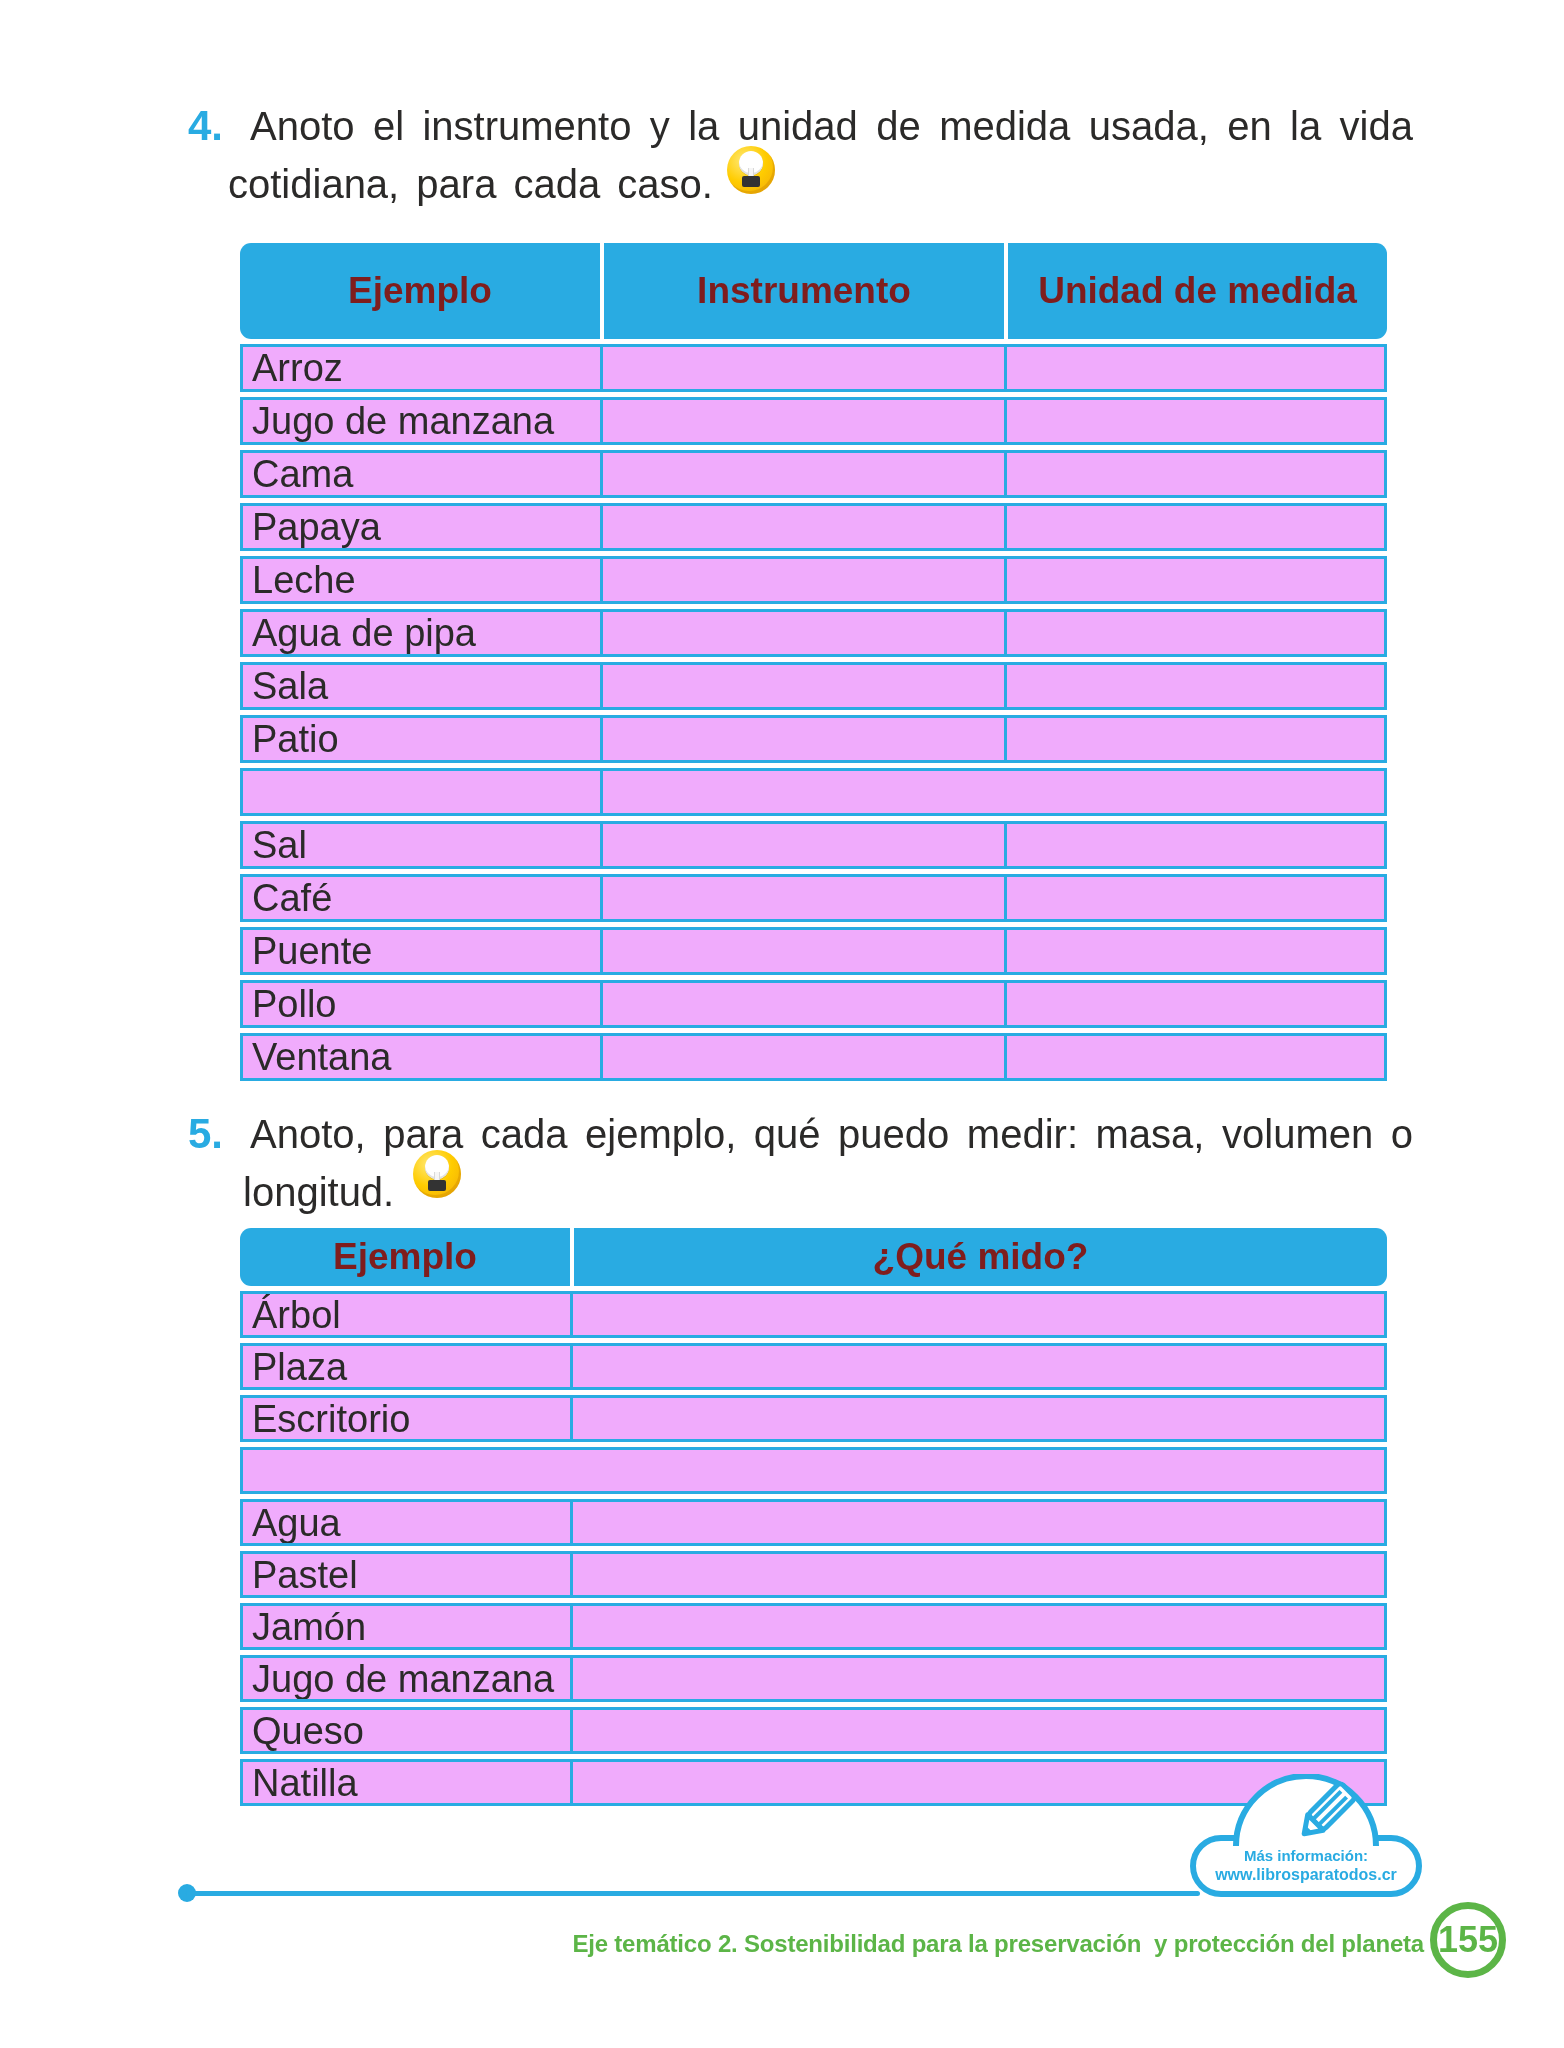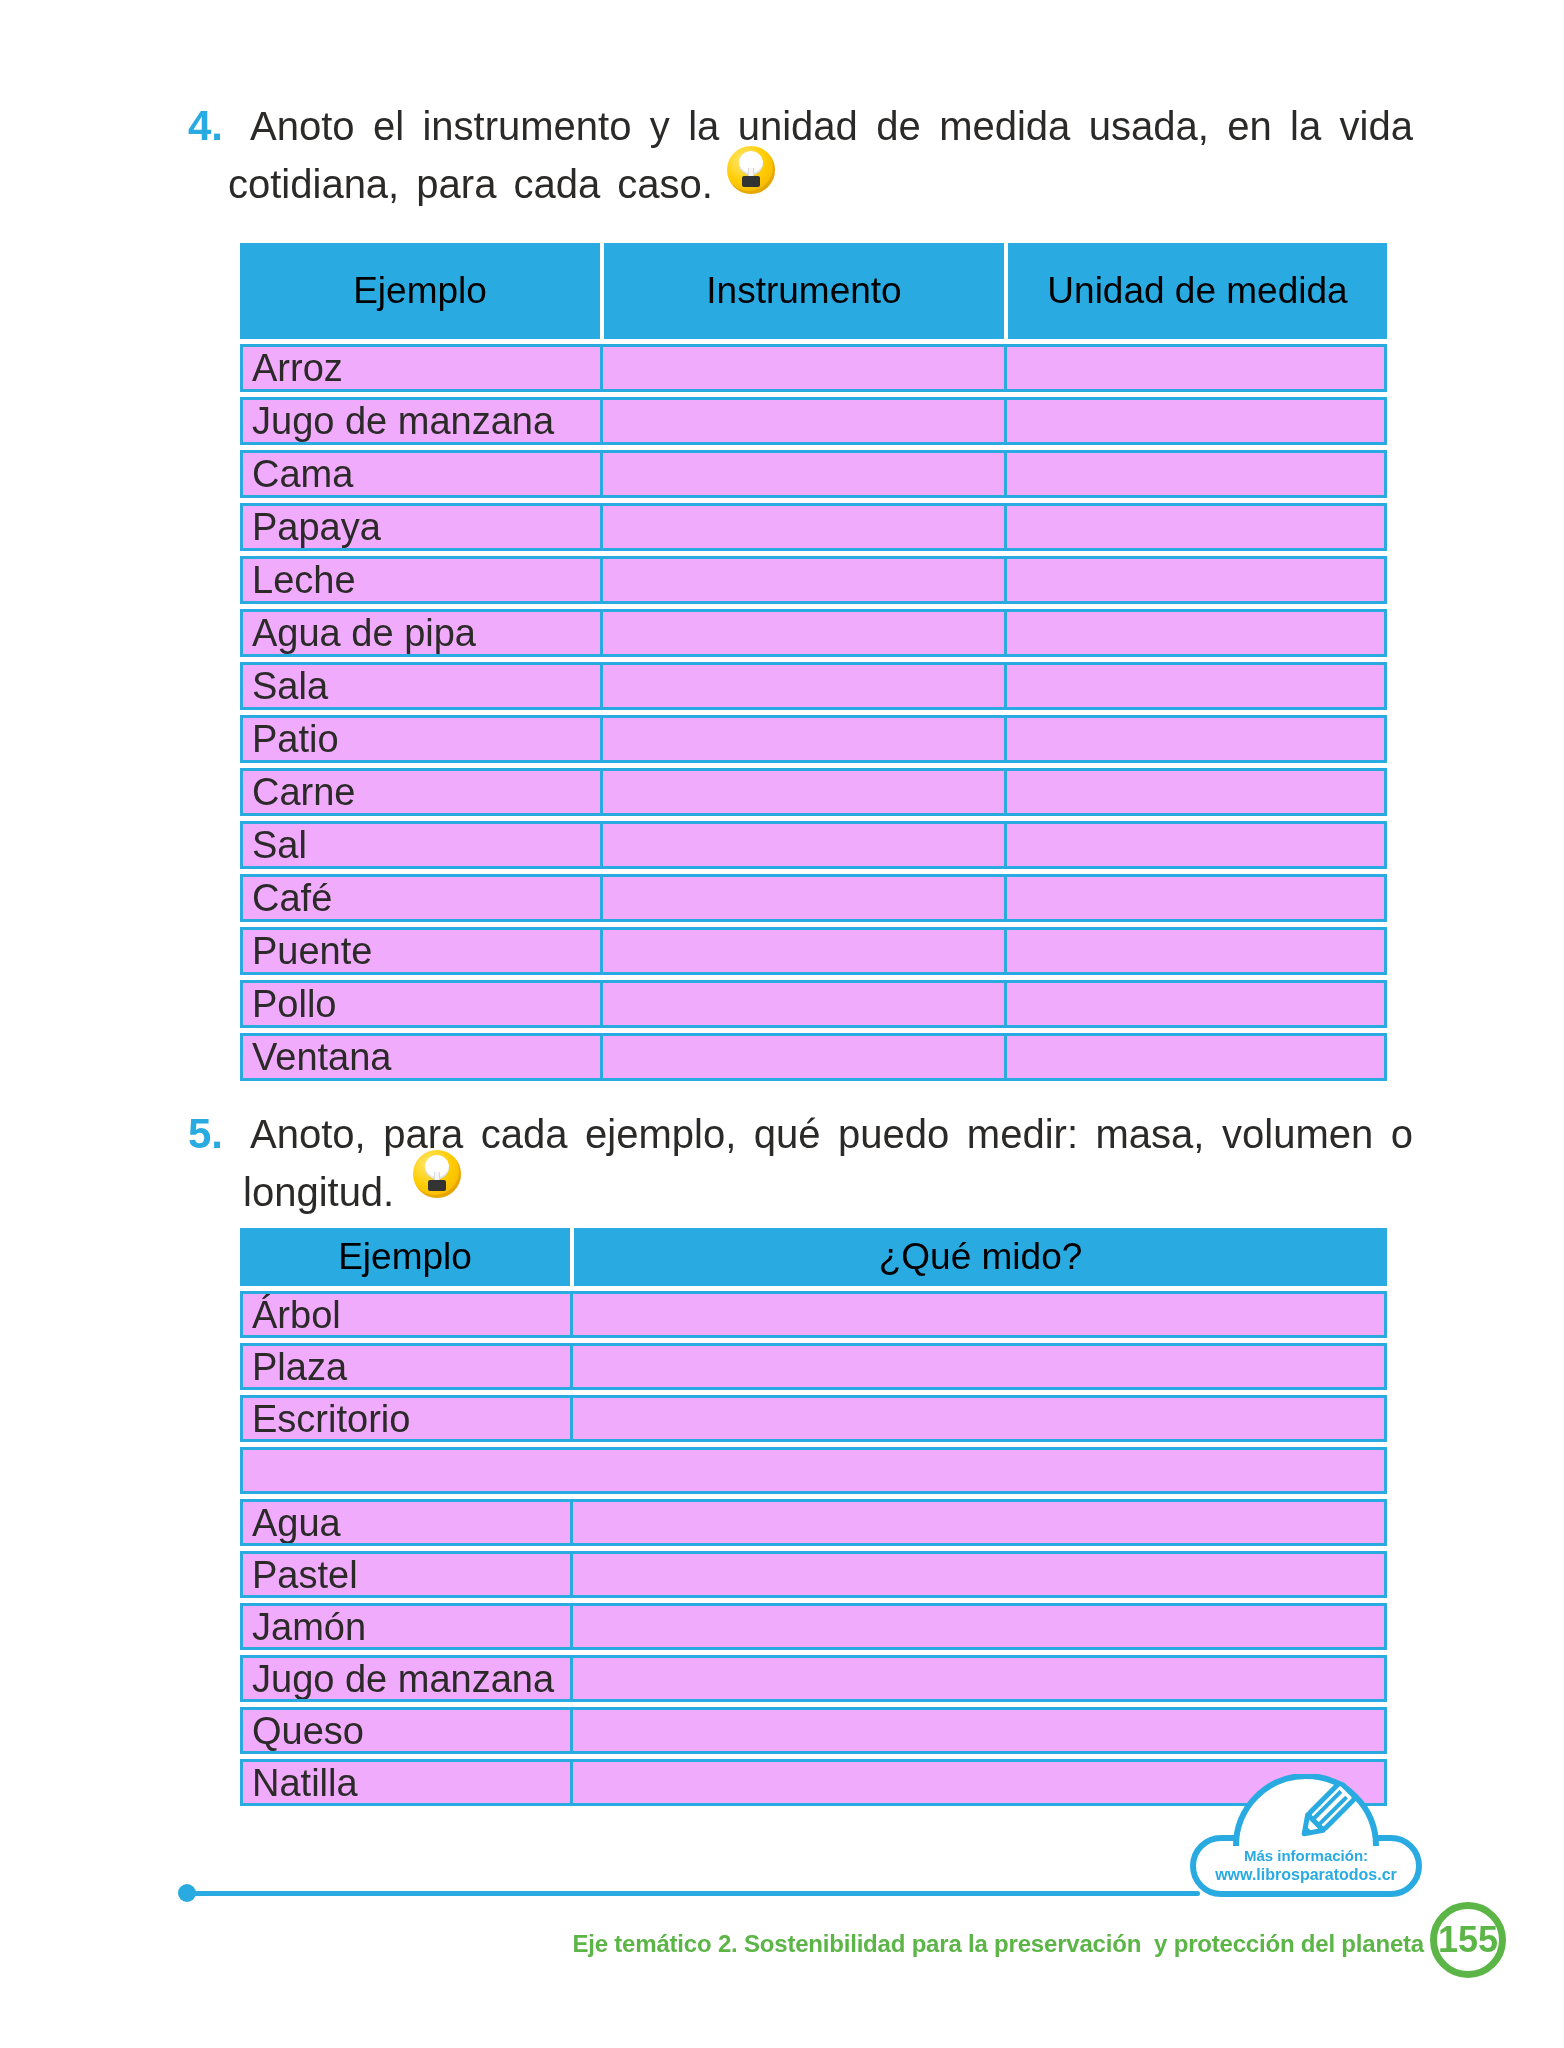--- a/index.html
+++ b/index.html
@@ -38,21 +38,21 @@
     border-left:1px solid #d9d9d9; border-right:1px solid #d9d9d9;
   }
   .bulb .base {
     position:absolute; left:15px; top:30px; width:18px; height:11px;
     background:#333; border-radius:2px;
   }
 
   
   .wtable { position:absolute; left:240px; width:1147px; }
   .wt-head {
-    display:grid; background:var(--blue,#29abe2); color:#000000; font-weight:normal;
+    display:grid; background:var(--blue,#29abe2); color:#7f1d1d; font-weight:bold;border-radius:11px;
   }
   .wt-hcell { display:flex; align-items:center; justify-content:center; font-size:37px; }
   .wt-hcell + .wt-hcell { border-left:4px solid #fff; }
   .wt-row {
     display:grid; border:3px solid var(--blue,#29abe2); background:#f0abfc; margin-top:5px;
   }
   .wt-cell {
     display:flex; align-items:center; padding-left:9px; font-size:38px; line-height:1;
     overflow:hidden;
   }
@@ -149,21 +149,20 @@
       <div class="wt-cell">Sala</div>
       <div class="wt-cell"></div>
       <div class="wt-cell"></div>
     </div>
     <div class="wt-row">
       <div class="wt-cell">Patio</div>
       <div class="wt-cell"></div>
       <div class="wt-cell"></div>
     </div>
     <div class="wt-row">
-      <div class="wt-cell">Carne</div>
       <div class="wt-cell"></div>
       <div class="wt-cell"></div>
     </div>
     <div class="wt-row">
       <div class="wt-cell">Sal</div>
       <div class="wt-cell"></div>
       <div class="wt-cell"></div>
     </div>
     <div class="wt-row">
       <div class="wt-cell">Café</div>

